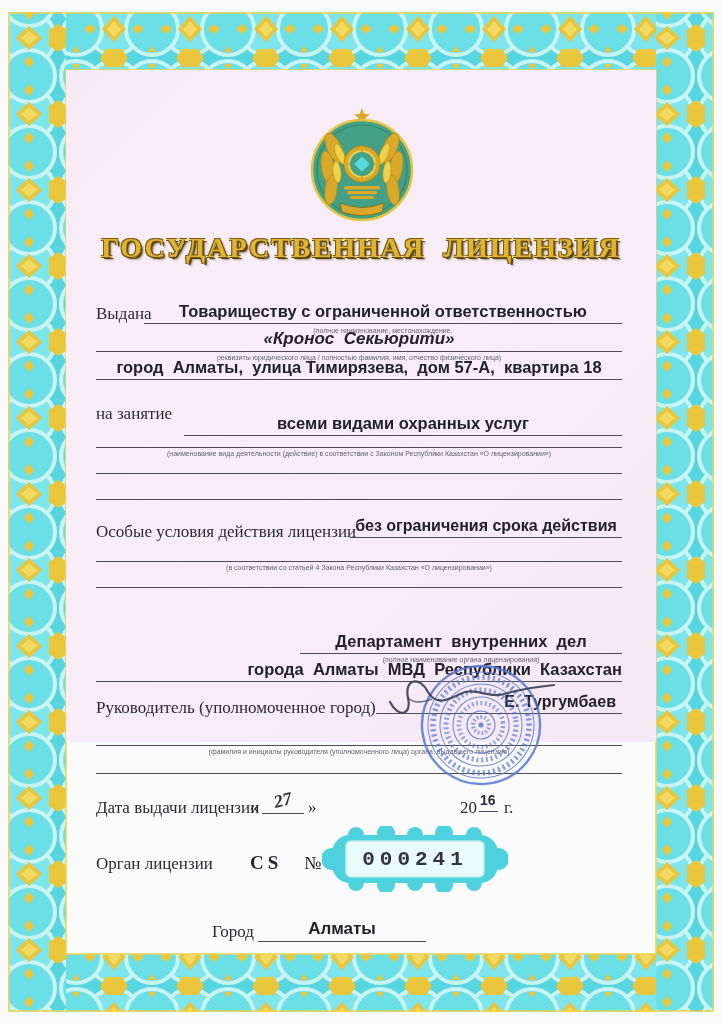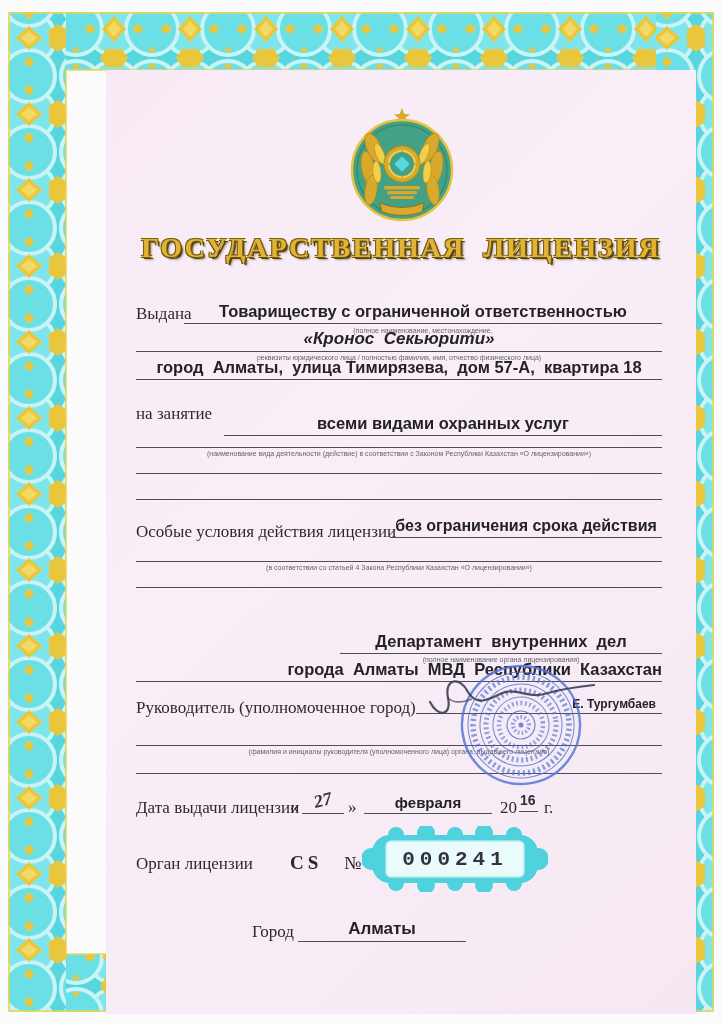--- a/index.html
+++ b/index.html
@@ -4,23 +4,22 @@
 <style>
   * { margin:0; padding:0; box-sizing:border-box; }
   html,body { width:722px; height:1024px; }
   body { font-family:"Liberation Serif", serif; background:#fbfafa; position:relative; overflow:hidden; }
 
   .page { position:absolute; left:0; top:0; width:722px; height:1024px; background:#fcfbfb; }
 
   .border-svg { position:absolute; left:0; top:0; width:722px; height:1024px; }
 
   .doc {
-    position:absolute; left:66px; top:70px; width:590px; height:944px;
+    position:absolute; left:66px; top:70px; width:590px; height:672px;
     background:linear-gradient(135deg,#f7eaf5 0%, #f9eef7 40%, #f5e8f3 100%);
-    margin-left:40px;
   }
 
   .emblem { position:absolute; left:238px; top:36px; width:116px; height:120px; }
 
   .title {
     position:absolute; left:0; top:162px; width:590px; text-align:center;
     font-family:"Liberation Serif", serif; font-weight:bold; font-size:28px;
     letter-spacing:2px; white-space:pre; color:#e2b434;
     text-shadow:-1px -1px 0 #7a5f12, 1px -1px 0 #7a5f12, -1px 1px 0 #6b5410,
                  2px 2px 0 #5a4408, 3px 3px 2px rgba(70,52,8,.45);
@@ -176,21 +175,21 @@
     <div class="fline" style="left:234px; top:556px; width:322px; height:28px;">
       <span class="value">Департамент  внутренних  дел</span>
     </div>
     <div class="cap" style="left:234px; top:586px; width:322px;">(полное наименование органа лицензирования)</div>
     <div class="fline" style="left:30px; top:584px; width:526px; height:28px;justify-content:flex-end;">
       <span class="value">города  Алматы  МВД  Республики  Казахстан</span>
     </div>
 
     <div class="label" style="left:30px; top:628px;">Руководитель (уполномоченное город)</div>
     <div class="fline" style="left:310px; top:616px; width:246px; height:28px; justify-content:flex-end; padding-right:6px;">
-      <span class="value" style="font-size:12px;">Е. Тургумбаев</span>
+      <span class="value" style="font-size:16px;">Е. Тургумбаев</span>
     </div>
     <div class="fline" style="left:30px; top:644px; width:526px; height:32px;"></div>
     <div class="cap" style="left:30px; top:678px; width:526px;">(фамилия и инициалы руководителя (уполномоченного лица) органа, выдавшего лицензию)</div>
     <div class="fline" style="left:30px; top:678px; width:526px; height:26px;"></div>
 
     <svg class="stamp" viewBox="0 0 126 126" xmlns="http://www.w3.org/2000/svg">
       <g transform="rotate(-8 63 63)" stroke="#4f74d8" fill="none">
         <circle cx="63" cy="63" r="59" stroke-width="2.4"></circle>
         <circle cx="63" cy="63" r="53" stroke-width="1"></circle>
         <circle cx="63" cy="63" r="48" stroke-width="5.5" stroke-dasharray="2.2 3" opacity="0.85"></circle>
@@ -208,23 +207,20 @@
       <path d="M6 36 C14 52 28 50 24 32 C20 12 36 10 44 26 C52 40 64 34 76 28 C92 20 104 34 124 27 C138 23 152 21 170 19" fill="none" stroke="#3a3f55" stroke-width="2.2" stroke-linecap="round" opacity="0.9"></path>
       <path d="M24 32 C30 38 40 36 48 33" fill="none" stroke="#3a3f55" stroke-width="1.6" opacity="0.7"></path>
     </svg>
 
     <div class="label" style="left:30px; top:728px;">Дата выдачи лицензии</div>
     <div class="label" style="left:184px; top:728px;">«</div>
     <div class="fline" style="left:196px; top:716px; width:42px; height:28px;">
       <span class="hand">27</span>
     </div>
     <div class="label" style="left:242px; top:728px;">»</div>
-    <div class="fline" style="left:258px; top:714px; width:128px; height:30px;">
-      <span class="value" style="font-size:15px;">февраля</span>
-    </div>
     <div class="label" style="left:394px; top:728px;">20</div>
     <div class="yearhand" style="position:absolute; left:414px; top:722px;">16</div>
     <div style="position:absolute; left:413px; top:726px; width:19px; height:16px; border-bottom:1.6px solid #4d4d55;"></div>
     <div class="label" style="left:438px; top:728px;">г.</div>
 
     <div class="label" style="left:30px; top:784px;">Орган лицензии</div>
     <div class="series" style="left:184px; top:782px;">CS</div>
     <div class="nosign" style="left:238px; top:783px;">№</div>
 
     <svg class="badge" viewBox="0 0 186 66" xmlns="http://www.w3.org/2000/svg">

